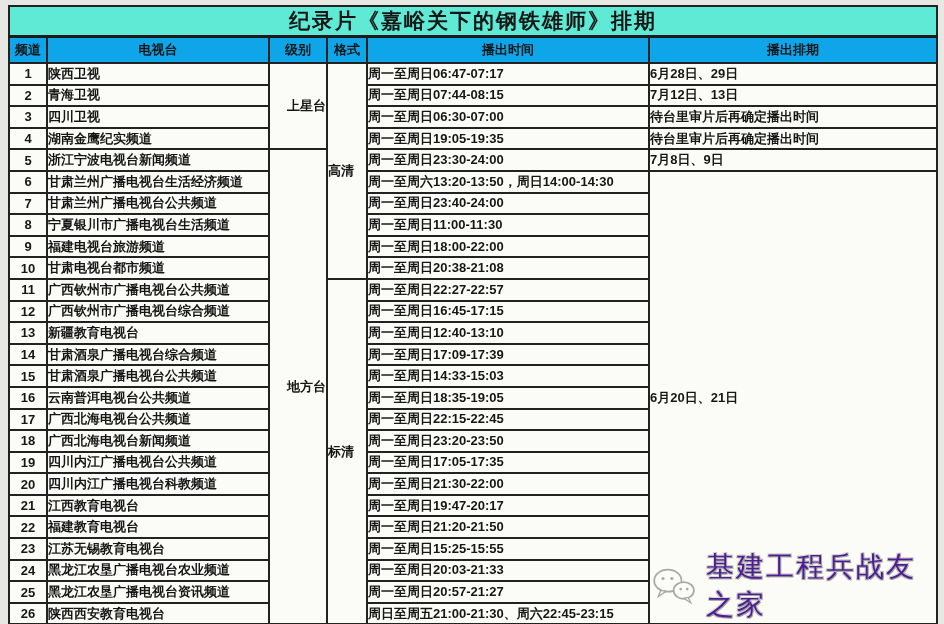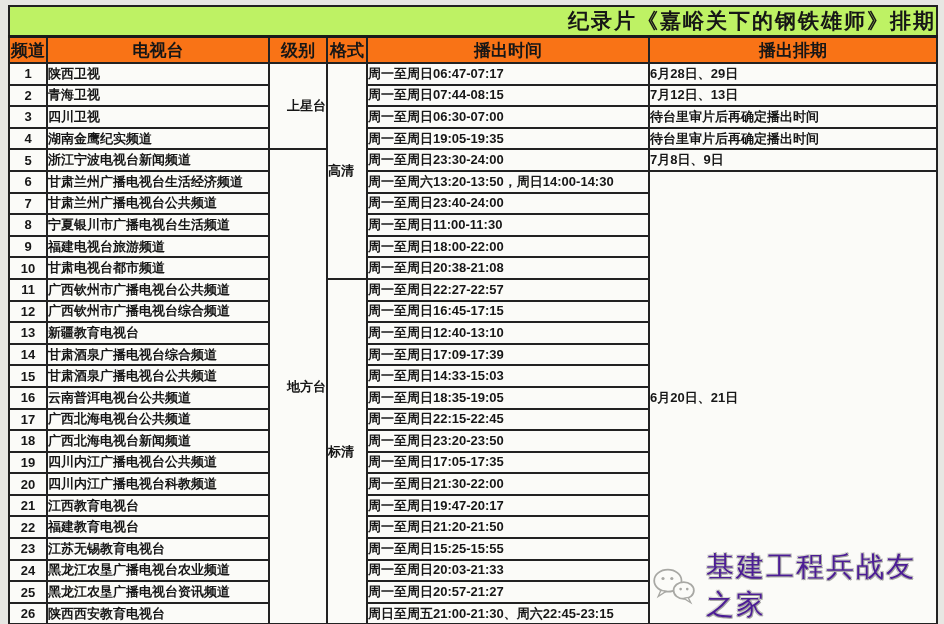--- a/index.html
+++ b/index.html
@@ -19,31 +19,31 @@
   }
   table.sched td,table.sched th{
     border:2px solid #222;
     padding:0;
     color:#161616;
     overflow:hidden;
     white-space:nowrap;
   }
   tr.title-row th{
     height:25px;
-    background:#bef264;
+    background:#5eead4;
     font-size:21px;
     font-weight:bold;
     letter-spacing:2px;
-    text-align:right;
+    text-align:center;
     border-bottom:3px solid #1a1a1a;
   }
   tr.header-row th{
     height:24px;
-    background:#f97316;
-    font-size:17px;
+    background:#0ea5e9;
+    font-size:13px;
     font-weight:bold;
     text-align:center;
   }
   tbody tr{height:21.6px;}
   td.td-chan{font-size:13px;font-weight:600;text-align:center;}
   td.td-station{font-size:13px;font-weight:600;padding-left:7px;text-align:left;}
   td.td-level{font-size:13px;font-weight:bold;text-align:right;}
   td.td-format{font-size:13px;font-weight:bold;}
   td.td-time{font-size:13px;font-weight:600;padding-left:6px;text-align:left;margin-left:10px;}
   td.td-sched{font-size:13px;font-weight:600;padding-left:7px;text-align:left;vertical-align:middle;}

